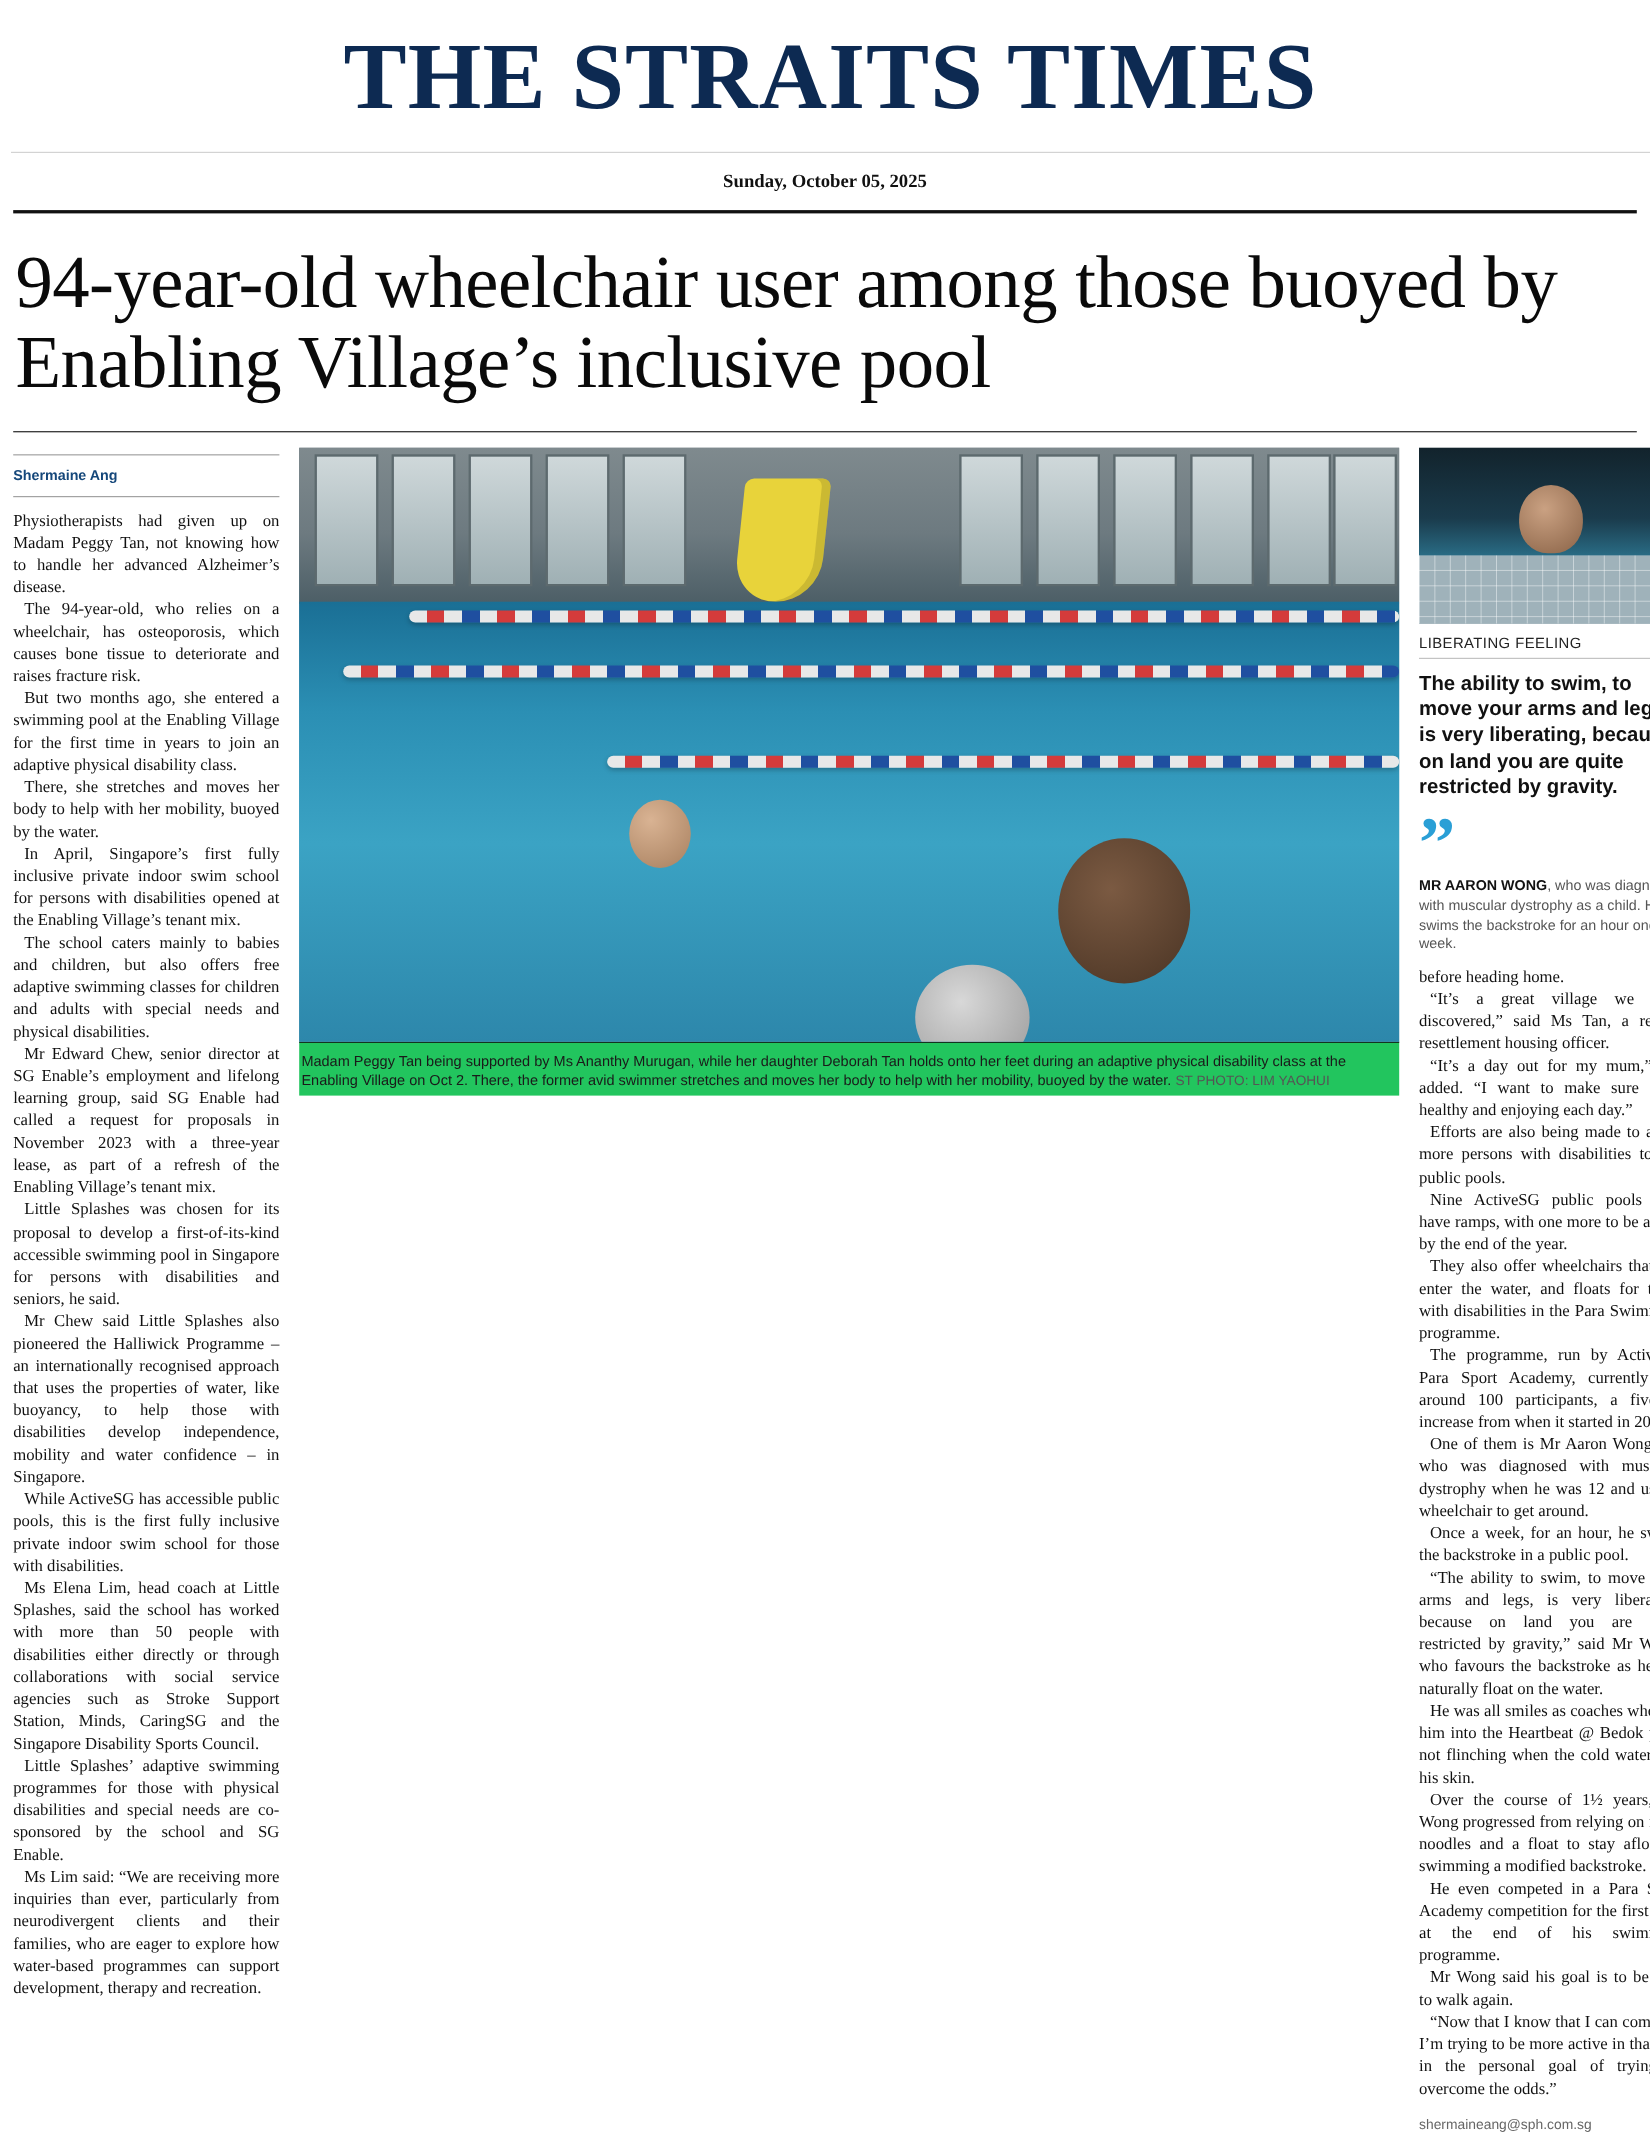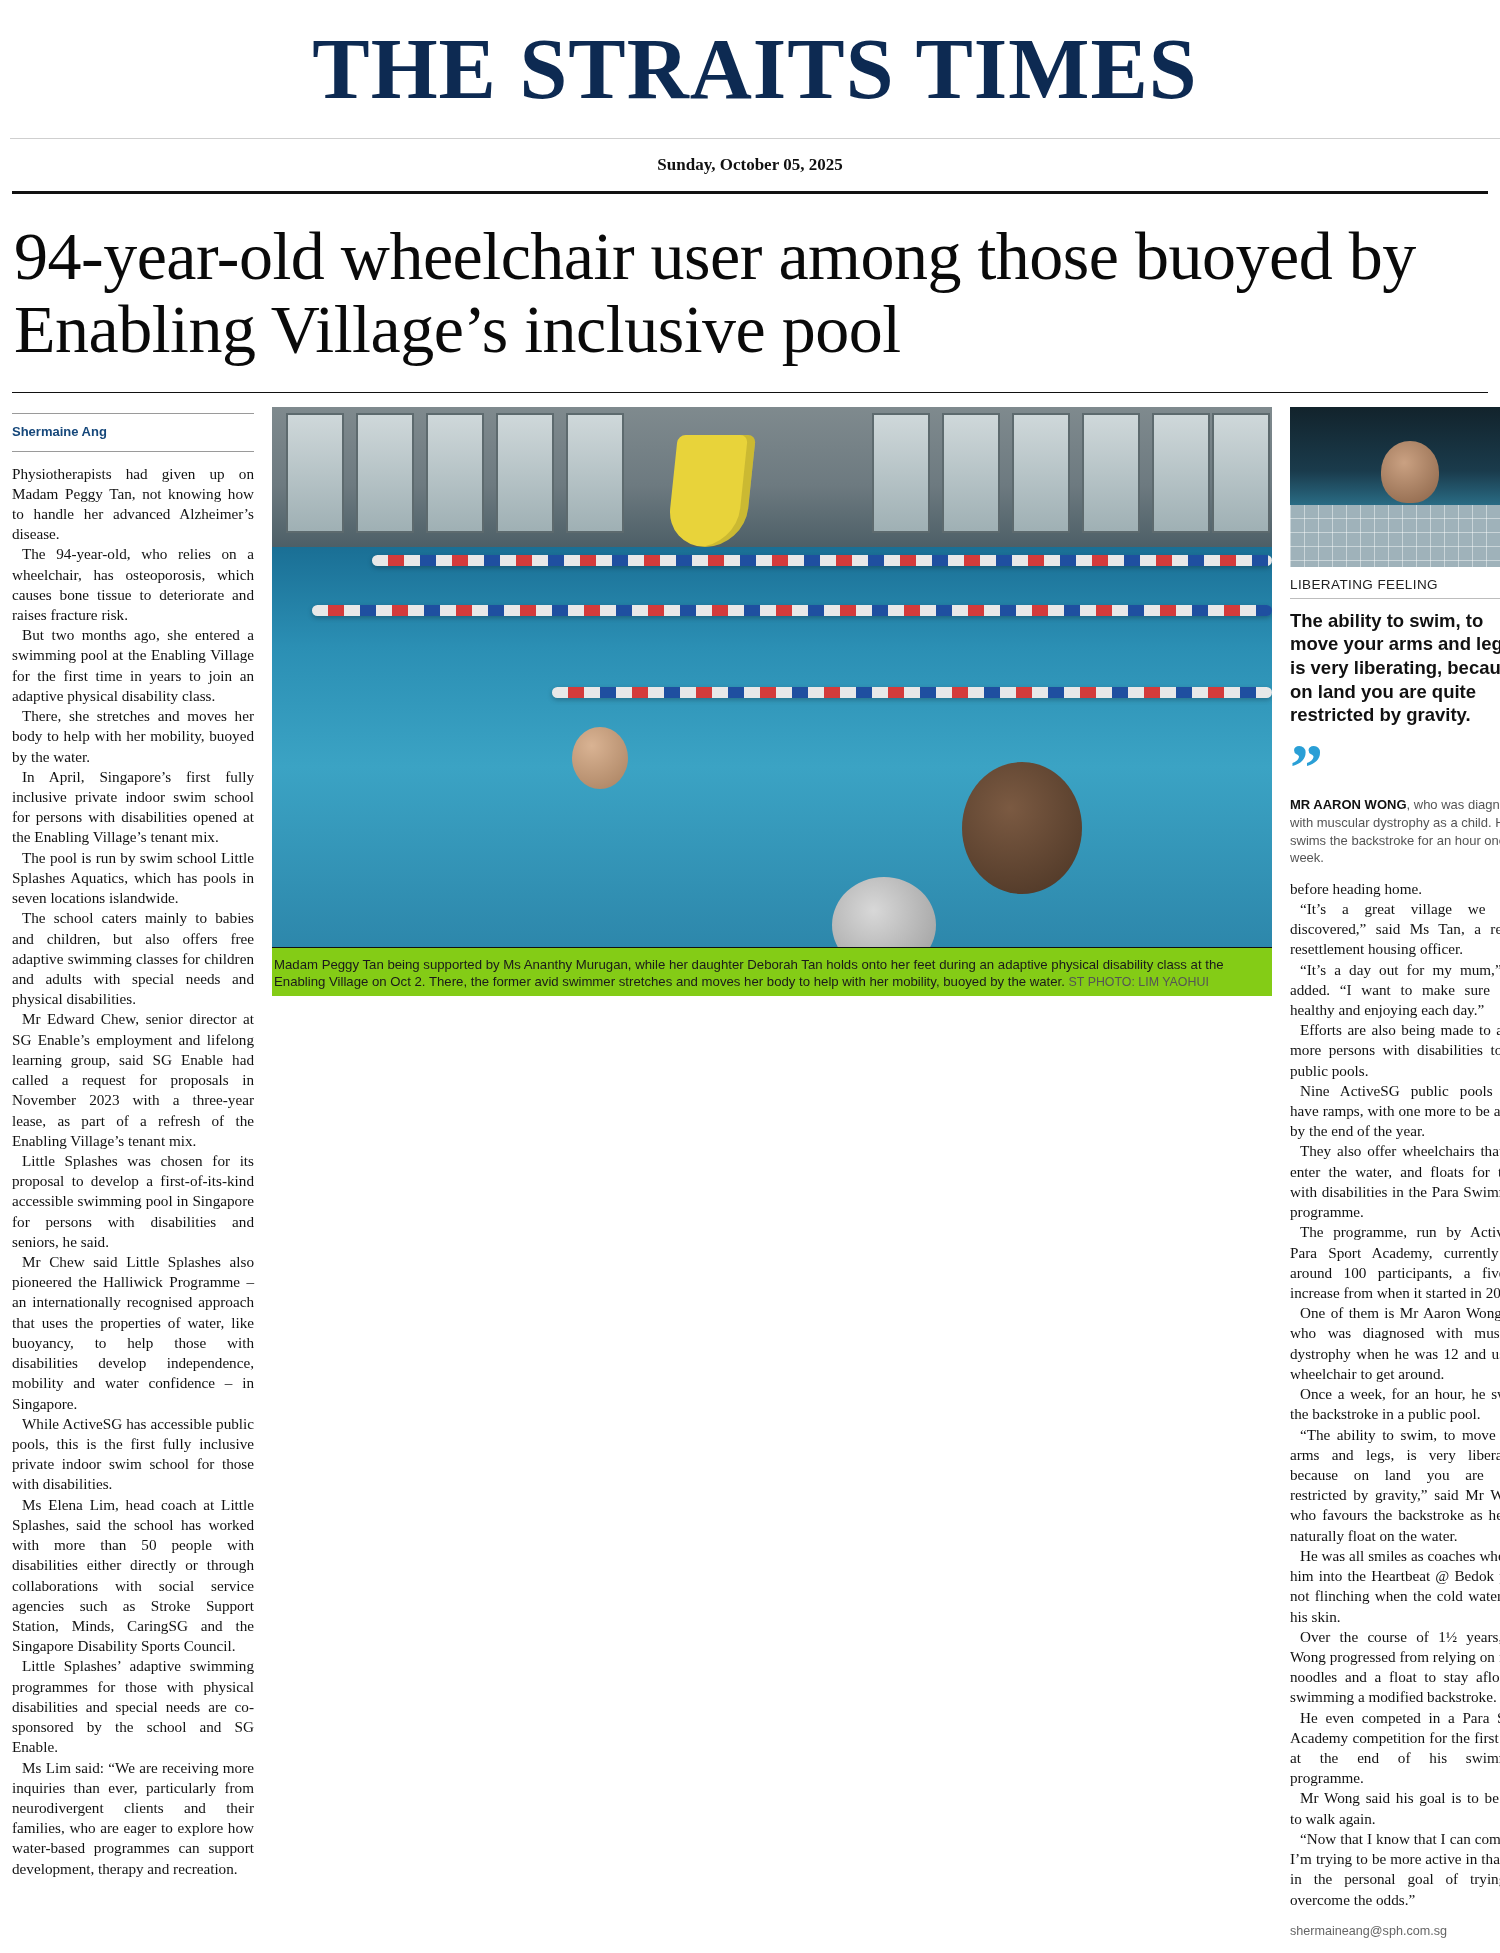--- a/index.html
+++ b/index.html
@@ -116,21 +116,21 @@
     position:absolute; left:400px; top:28px; width:78px; height:112px;
     background:#e8d33a; border-radius:8px 8px 40px 40px;
     transform: skewX(-6deg);
     box-shadow: inset -8px 0 0 rgba(0,0,0,.12);
   }
   .swimmer {
     position:absolute; border-radius:50%;
     background: radial-gradient(circle at 35% 30%, #d9b393, #a8805f);
   }
   .caption-bar {
-    background:#84cc16;
+    background:#22c55e;
     border-top: 1px solid #111;
     padding: 8px 2px 6px 2px;
     font-family: "Liberation Sans", sans-serif;
     font-size: 13.2px;
     line-height:1.3;
     color:#1a1a1a;
   }
   .credit { color:#555; font-size:12.4px; }
 
   
@@ -200,21 +200,20 @@
     <div>
       <div class="byline-rule"></div>
       <div class="byline">Shermaine Ang</div>
       <div class="byline-rule2"></div>
       <div class="bodytext">
         <p class="first">Physiotherapists had given up on Madam Peggy Tan, not knowing how to handle her advanced Alzheimer’s disease.</p>
         <p>The 94-year-old, who relies on a wheelchair, has osteoporosis, which causes bone tissue to deteriorate and raises fracture risk.</p>
         <p>But two months ago, she entered a swimming pool at the Enabling Village for the first time in years to join an adaptive physical disability class.</p>
         <p>There, she stretches and moves her body to help with her mobility, buoyed by the water.</p>
         <p>In April, Singapore’s first fully inclusive private indoor swim school for persons with disabilities opened at the Enabling Village’s tenant mix.</p>
-        <p>The pool is run by swim school Little Splashes Aquatics, which has pools in seven locations islandwide.</p>
         <p>The school caters mainly to babies and children, but also offers free adaptive swimming classes for children and adults with special needs and physical disabilities.</p>
         <p>Mr Edward Chew, senior director at SG Enable’s employment and lifelong learning group, said SG Enable had called a request for proposals in November 2023 with a three-year lease, as part of a refresh of the Enabling Village’s tenant mix.</p>
         <p>Little Splashes was chosen for its proposal to develop a first-of-its-kind accessible swimming pool in Singapore for persons with disabilities and seniors, he said.</p>
         <p>Mr Chew said Little Splashes also pioneered the Halliwick Programme – an internationally recognised approach that uses the properties of water, like buoyancy, to help those with disabilities develop independence, mobility and water confidence – in Singapore.</p>
         <p>While ActiveSG has accessible public pools, this is the first fully inclusive private indoor swim school for those with disabilities.</p>
         <p>Ms Elena Lim, head coach at Little Splashes, said the school has worked with more than 50 people with disabilities either directly or through collaborations with social service agencies such as Stroke Support Station, Minds, CaringSG and the Singapore Disability Sports Council.</p>
         <p>Little Splashes’ adaptive swimming programmes for those with physical disabilities and special needs are co-sponsored by the school and SG Enable.</p>
         <p>Ms Lim said: “We are receiving more inquiries than ever, particularly from neurodivergent clients and their families, who are eager to explore how water-based programmes can support development, therapy and recreation.</p>
       </div>
     </div>

